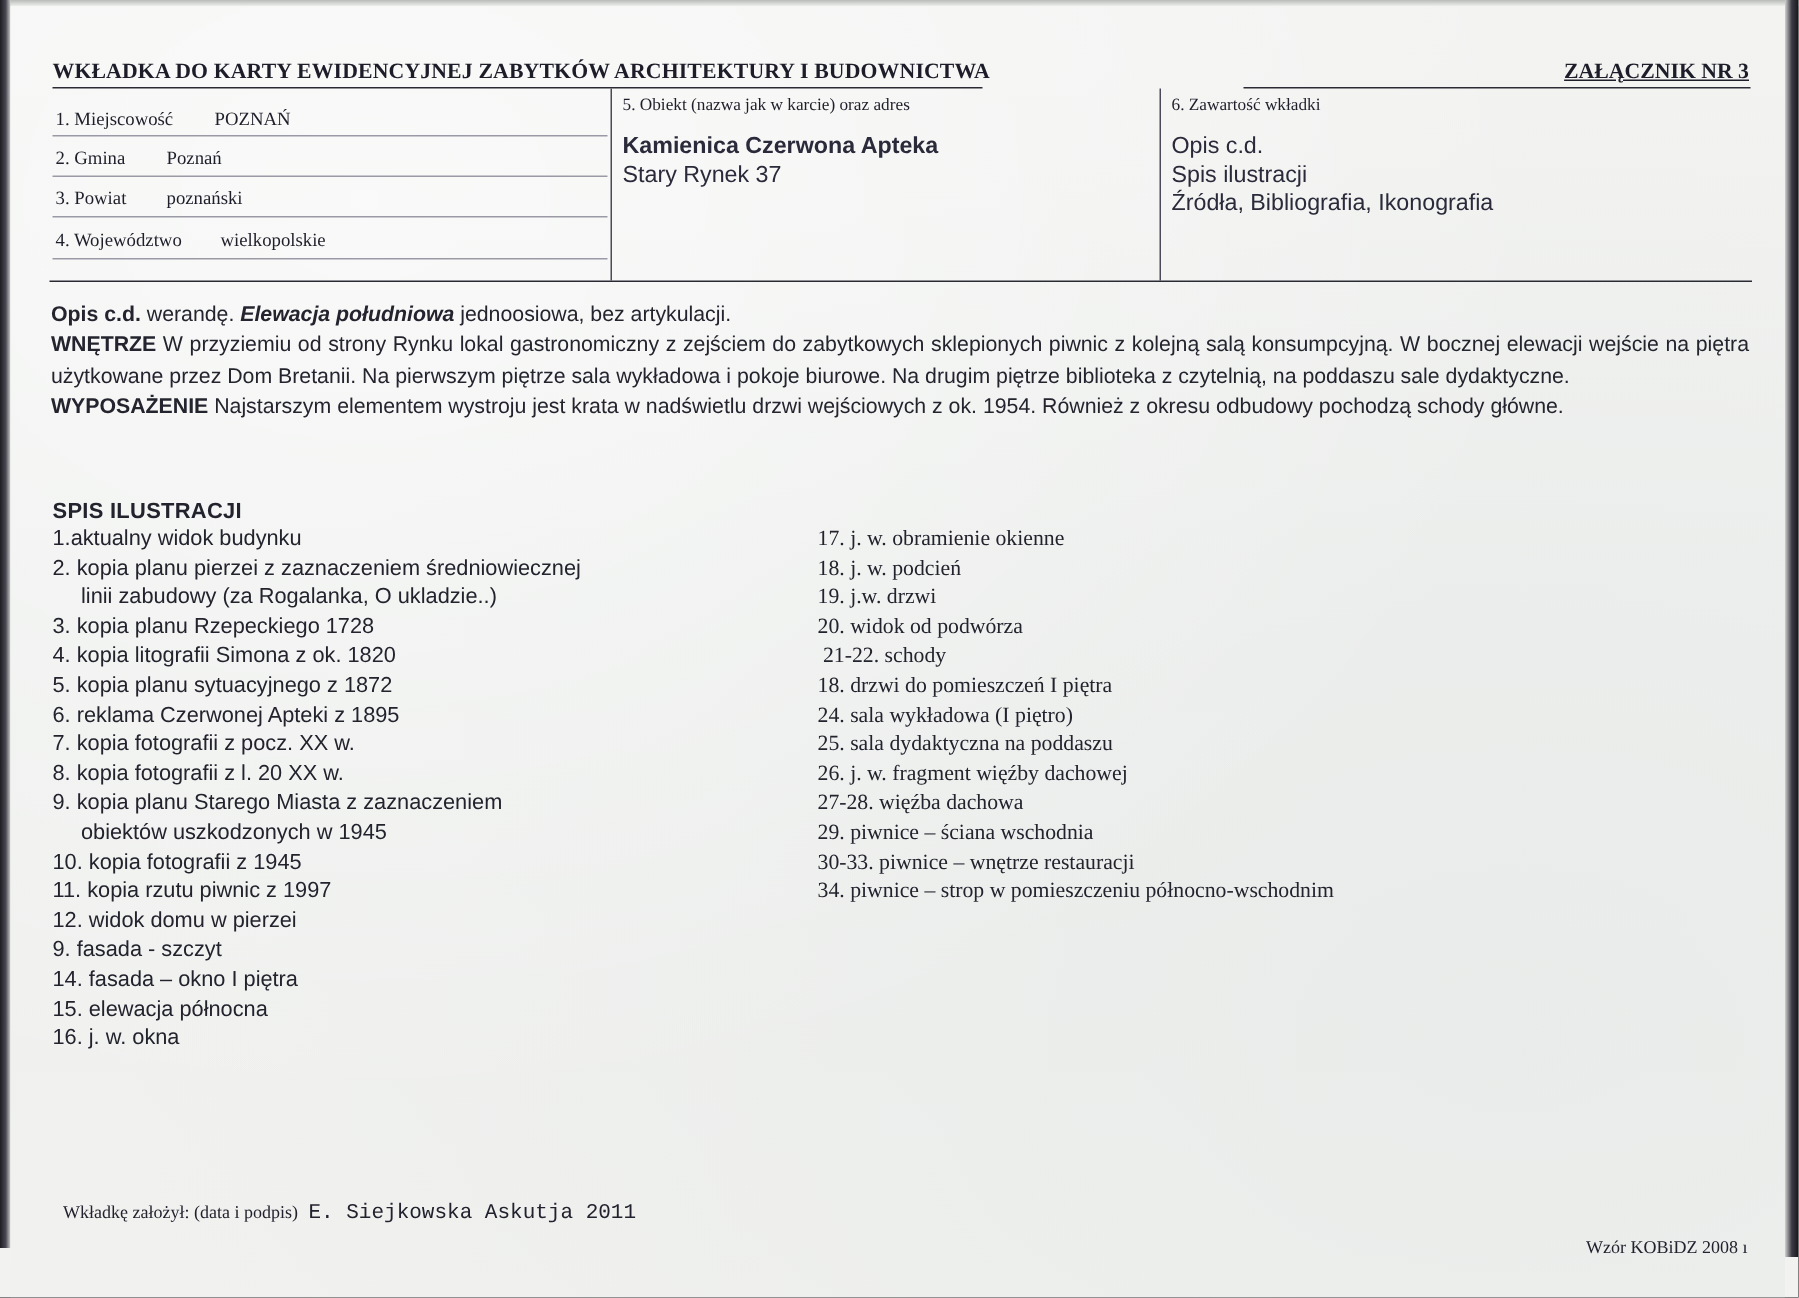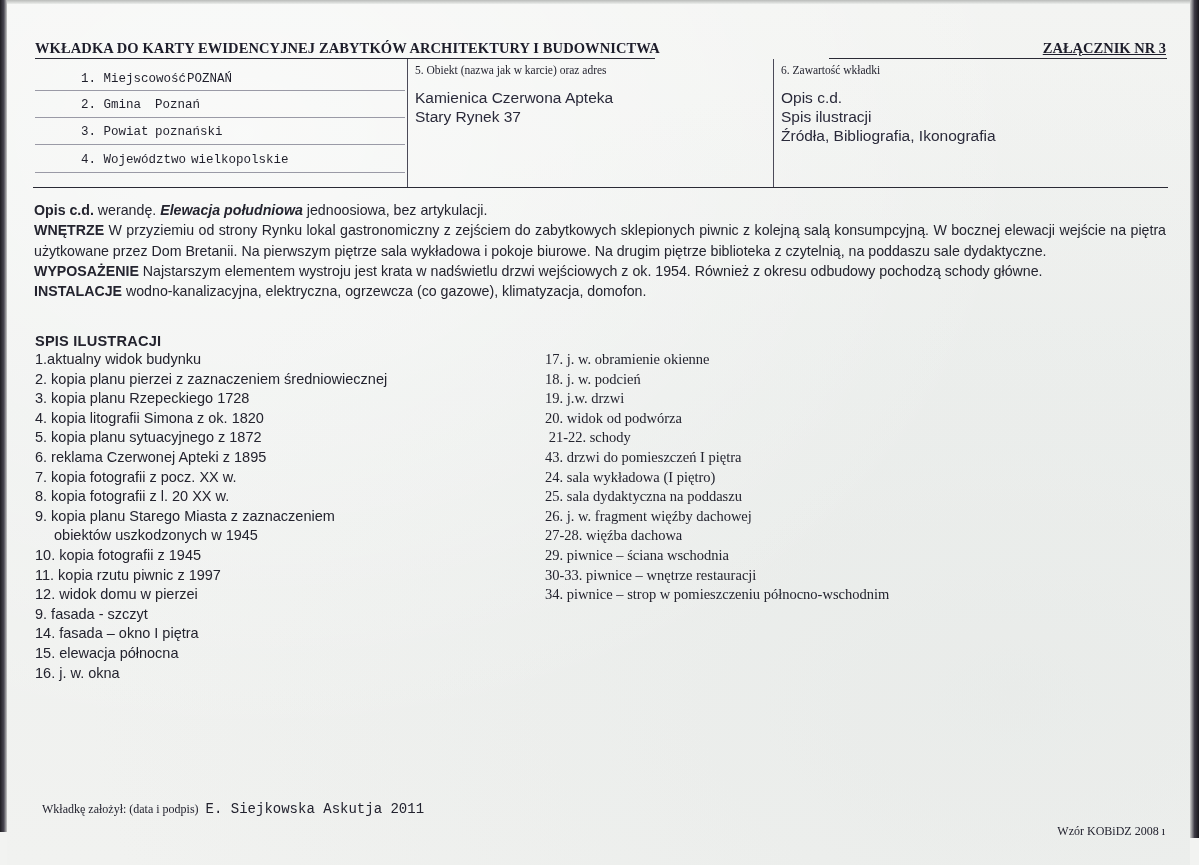--- a/index.html
+++ b/index.html
@@ -90,25 +90,24 @@
 
   .cell-label {
     position: absolute;
     font-family: "Liberation Serif", serif;
     font-size: 11.5px;
     color: #1f1f2b;
     white-space: nowrap;
   }
   .hand-field {
     position: absolute;
-    font-family: Liberation Mono, monospace;
+    font-family: Liberation Serif, serif;
     font-size: 12.5px;
     color: #1f1f2b;
     white-space: nowrap;
-    margin-left: 44px;
   }
   .field-rule {
     position: absolute;
     left: 2px; width: 370px; height: 0;
     border-top: 1px solid #9a9aa6;
   }
   .typed {
     position: absolute;
     font-family: "Liberation Sans", sans-serif;
     font-size: 15.5px;
@@ -216,42 +215,41 @@
 
       <div class="hand-field" style="left:4px; top:66px;">3. Powiat</div>
       <div class="hand-field" style="left:78px; top:66px;">poznański</div>
       <div class="field-rule" style="top:85px;"></div>
 
       <div class="hand-field" style="left:4px; top:94px;">4. Województwo</div>
       <div class="hand-field" style="left:114px; top:94px;">wielkopolskie</div>
       <div class="field-rule" style="top:113px;"></div>
 
       <div class="cell-label" style="left:382px; top:5px;">5. Obiekt (nazwa jak w karcie) oraz adres</div>
-      <div class="typed" style="left:382px; top:30px;">Kamienica Czerwona Apteka</div>
+      <div class="typed" style="left:382px; top:30px;font-weight:bold;">Kamienica Czerwona Apteka</div>
       <div class="typed" style="left:382px; top:49px;">Stary Rynek 37</div>
 
       <div class="cell-label" style="left:748px; top:5px;">6. Zawartość wkładki</div>
       <div class="typed" style="left:748px; top:30px;">Opis c.d.</div>
       <div class="typed" style="left:748px; top:49px;">Spis ilustracji</div>
       <div class="typed" style="left:748px; top:68px;">Źródła, Bibliografia, Ikonografia</div>
     </div>
     <div class="rule-under-table"></div>
 
     <div class="desc">
       <span class="blk"><b>Opis c.d.</b><span> werandę. </span><i>Elewacja południowa</i><span> jednoosiowa, bez artykulacji.</span></span>
       <span><b>WNĘTRZE</b><span>  W przyziemiu od strony Rynku lokal gastronomiczny z zejściem do zabytkowych sklepionych piwnic z kolejną salą konsumpcyjną. W bocznej elewacji wejście na piętra użytkowane przez Dom Bretanii. Na pierwszym piętrze sala wykładowa i pokoje biurowe. Na drugim piętrze biblioteka z czytelnią, na poddaszu sale dydaktyczne.</span></span>
       <span class="blk"><b>WYPOSAŻENIE</b><span>  Najstarszym elementem wystroju jest krata w nadświetlu drzwi wejściowych z ok. 1954. Również z okresu odbudowy pochodzą schody główne.</span></span>
-      <span class="blk"><b>INSTALACJE</b><span>  wodno-kanalizacyjna, elektryczna, ogrzewcza (co gazowe), klimatyzacja, domofon.</span></span>
     </div>
 
     <div class="spis-title">SPIS ILUSTRACJI</div>
 
     <div class="col-left">
       <div class="ill"><span>1.aktualny widok budynku</span></div>
-      <div class="ill"><span>2. kopia planu pierzei z zaznaczeniem średniowiecznej</span></div>
+      <div class="ill"><span>2. kopia planu pierzei z zaznaczeniem średniowiecznej</span><span class="cont">linii zabudowy (za Rogalanka, O ukladzie..)</span></div>
       <div class="ill"><span>3. kopia planu Rzepeckiego 1728</span></div>
       <div class="ill"><span>4. kopia litografii Simona z ok. 1820</span></div>
       <div class="ill"><span>5. kopia planu sytuacyjnego z 1872</span></div>
       <div class="ill"><span>6. reklama Czerwonej Apteki z 1895</span></div>
       <div class="ill"><span>7. kopia fotografii z pocz. XX w.</span></div>
       <div class="ill"><span>8. kopia fotografii z l. 20 XX w.</span></div>
       <div class="ill"><span>9. kopia planu Starego Miasta z zaznaczeniem</span><span class="cont">obiektów uszkodzonych w 1945</span></div>
       <div class="ill"><span>10. kopia fotografii z 1945</span></div>
       <div class="ill"><span>11. kopia rzutu piwnic z 1997</span></div>
       <div class="ill"><span>12. widok domu w pierzei</span></div>
@@ -260,21 +258,21 @@
       <div class="ill"><span>15. elewacja północna</span></div>
       <div class="ill"><span>16. j. w. okna</span></div>
     </div>
 
     <div class="col-right">
       <div class="ill"><span>17. j. w. obramienie okienne</span></div>
       <div class="ill"><span>18. j. w. podcień</span></div>
       <div class="ill"><span>19. j.w. drzwi</span></div>
       <div class="ill"><span>20. widok od podwórza</span></div>
       <div class="ill"><span> 21-22. schody</span></div>
-      <div class="ill"><span>43. drzwi do pomieszczeń I piętra</span></div>
+      <div class="ill"><span>18. drzwi do pomieszczeń I piętra</span></div>
       <div class="ill"><span>24. sala wykładowa (I piętro)</span></div>
       <div class="ill"><span>25. sala dydaktyczna na poddaszu</span></div>
       <div class="ill"><span>26. j. w. fragment więźby dachowej</span></div>
       <div class="ill"><span>27-28. więźba dachowa</span></div>
       <div class="ill"><span>29. piwnice – ściana wschodnia</span></div>
       <div class="ill"><span>30-33. piwnice – wnętrze restauracji</span></div>
       <div class="ill"><span>34. piwnice – strop w pomieszczeniu północno-wschodnim</span></div>
     </div>
 
     <div class="foot-left">

